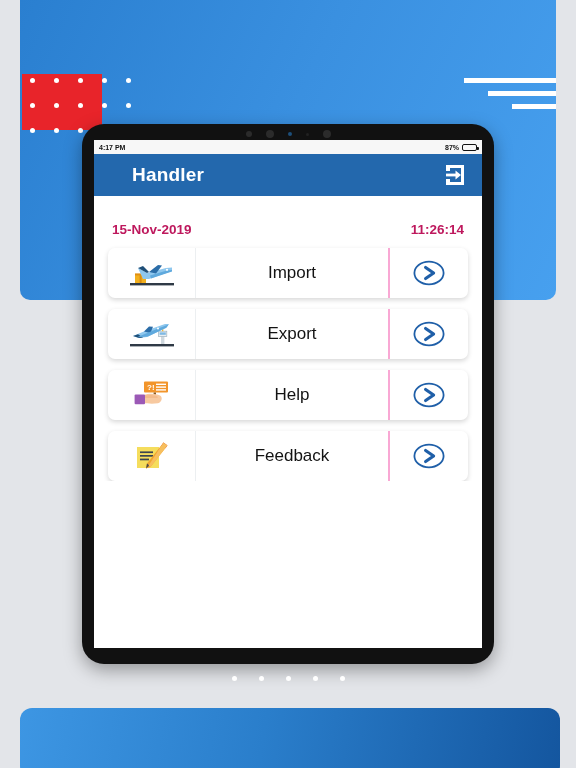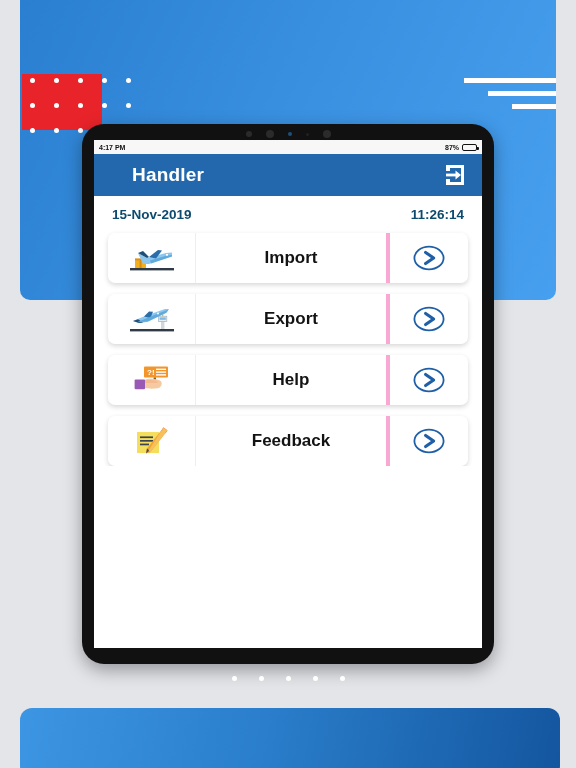--- a/index.html
+++ b/index.html
@@ -185,24 +185,24 @@
     font-weight: bold;
     letter-spacing: 0.2px;
   }
   .logout-icon { width: 26px; height: 26px; display: block; }
 
   
   .daterow {
     display: flex;
     align-items: center;
     justify-content: space-between;
-    padding: 11px 18px 9px 18px;
+    padding: 26px 18px 9px 18px;
     font-size: 13.5px;
     font-weight: bold;
-    color: #0c4a6e;
+    color: #be185d;
     flex: 0 0 auto;
   }
 
   
   .menu {
     padding: 2px 14px 0 14px;
     display: flex;
     flex-direction: column;
     gap: 11px;
     flex: 0 0 auto;
@@ -222,23 +222,23 @@
     align-items: center;
     justify-content: center;
     border-right: 1px solid #eceff1;
   }
   .mi-label {
     flex: 1;
     display: flex;
     align-items: center;
     justify-content: center;
     font-size: 17px;
-    font-weight: bold;
+    font-weight: normal;
     color: #131313;
-    border-right: 4px solid #f9a8d4;
+    border-right: 2px solid #f9a8d4;
   }
   .mi-arrow {
     width: 78px;
     display: flex;
     align-items: center;
     justify-content: center;
   }
   .arrow-svg { width: 34px; height: 26px; display: block; }
   .glyph { width: 54px; height: 34px; display: block; }
 

